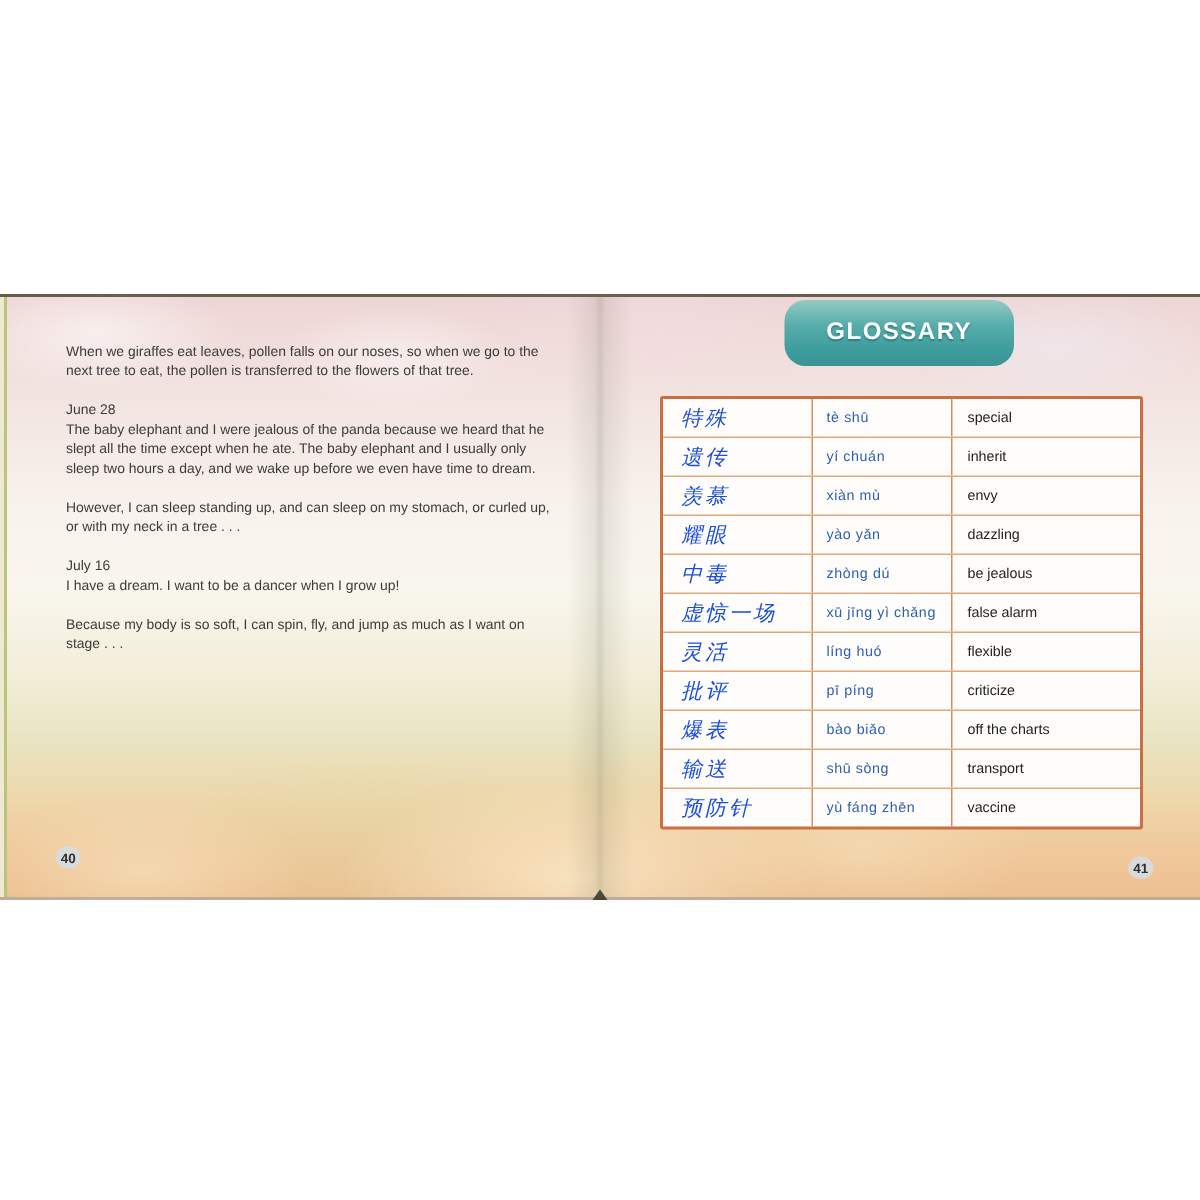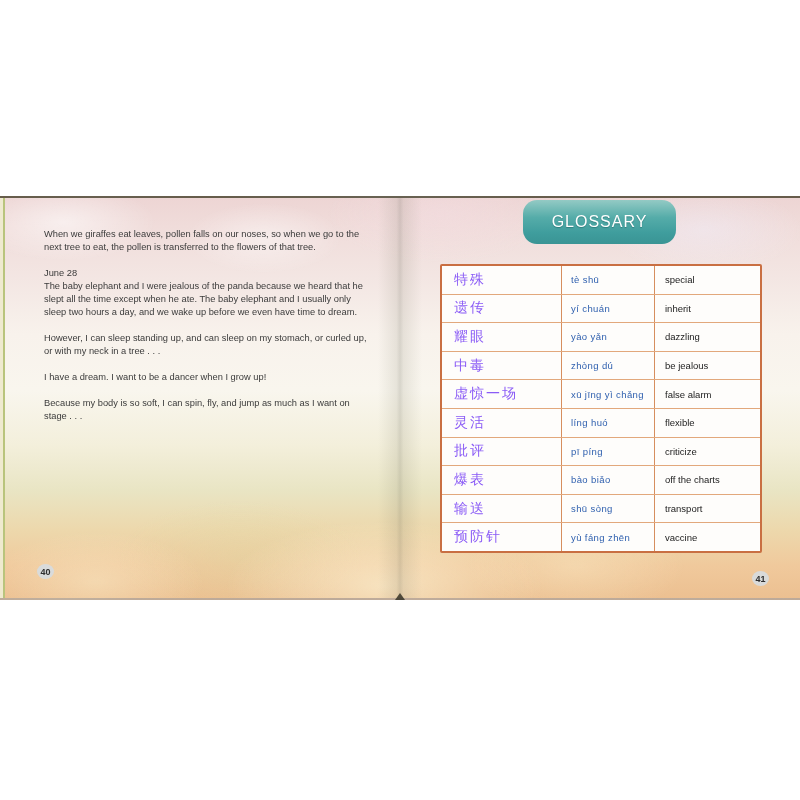--- a/index.html
+++ b/index.html
@@ -61,74 +61,80 @@
   .pagenum.left{left:37px;top:366px;}
   .pagenum.right{left:752px;top:373px;}
   
   .glossary-tab{
     position:absolute;left:523px;top:2px;width:153px;height:44px;
     border-radius:14px;
     background:linear-gradient(180deg,#93cac4 0%,#55aca9 40%,#3f9d9d 75%,#3a9494 100%);
     display:flex;align-items:center;justify-content:center;
   }
   .glossary-tab span{
-    color:#ffffff;font-weight:normal;font-size:16px;letter-spacing:1px;
+    color:#ffffff;font-weight:bold;font-size:16px;letter-spacing:1px;
     text-shadow:0 1px 1px rgba(0,60,60,.35);
   }
   
   .gtable{
     position:absolute;left:440px;top:66px;width:322px;height:289px;
     background:#fefdfb;border:2px solid #c96f42;border-radius:2px;
     box-sizing:border-box;display:flex;flex-direction:column;
   }
   .grow{flex:1;display:flex;border-bottom:1px solid #e2a87c;}
   .grow:last-child{border-bottom:none;}
   .cell{display:flex;align-items:center;box-sizing:border-box;}
   .c-hanzi{
-    width:120px;border-right:1px solid #d68e5e;padding-left:12px;
+    width:100px;border-right:1px solid #d68e5e;padding-left:12px;
     font-family:"DejaVu Serif", serif;
-    font-size:14px;letter-spacing:2px;color:#8b5cf6;
+    font-size:14px;letter-spacing:2px;color:#1d4ed8;font-style:italic;
   }
   .c-pinyin{
     width:93px;border-right:1px solid #d68e5e;padding-left:9px;
     font-size:9.5px;color:#2e5fae;letter-spacing:.4px;
   }
   .c-english{flex:1;padding-left:10px;font-size:9.5px;color:#222222;}
 </style>
 </head>
 <body>
 
 <div class="book">
   <div class="edge-left"></div>
 
   <div class="story">
       <div class="block body">When we giraffes eat leaves, pollen falls on our noses, so when we go to the next tree to eat, the pollen is transferred to the flowers of that tree.</div>
       <div class="block heading">June 28</div>
       <div class="block body">The baby elephant and I were jealous of the panda because we heard that he slept all the time except when he ate. The baby elephant and I usually only sleep two hours a day, and we wake up before we even have time to dream.</div>
       <div class="block body">However, I can sleep standing up, and can sleep on my stomach, or curled up, or with my neck in a tree . . .</div>
+      <div class="block heading">July 16</div>
       <div class="block body">I have a dream. I want to be a dancer when I grow up!</div>
       <div class="block body">Because my body is so soft, I can spin, fly, and jump as much as I want on stage . . .</div>
     </div>
   <div class="pagenum left">
     <span>40</span>
   </div>
 
   <div class="glossary-tab">
     <span>GLOSSARY</span>
   </div>
   <div class="gtable">
       <div class="grow">
         <div class="cell c-hanzi">特殊</div>
         <div class="cell c-pinyin">tè shū</div>
         <div class="cell c-english">special</div>
       </div>
       <div class="grow">
         <div class="cell c-hanzi">遗传</div>
         <div class="cell c-pinyin">yí chuán</div>
         <div class="cell c-english">inherit</div>
+      </div>
+      <div class="grow">
+        <div class="cell c-hanzi">羡慕</div>
+        <div class="cell c-pinyin">xiàn mù</div>
+        <div class="cell c-english">envy</div>
       </div>
       <div class="grow">
         <div class="cell c-hanzi">耀眼</div>
         <div class="cell c-pinyin">yào yǎn</div>
         <div class="cell c-english">dazzling</div>
       </div>
       <div class="grow">
         <div class="cell c-hanzi">中毒</div>
         <div class="cell c-pinyin">zhòng dú</div>
         <div class="cell c-english">be jealous</div>

